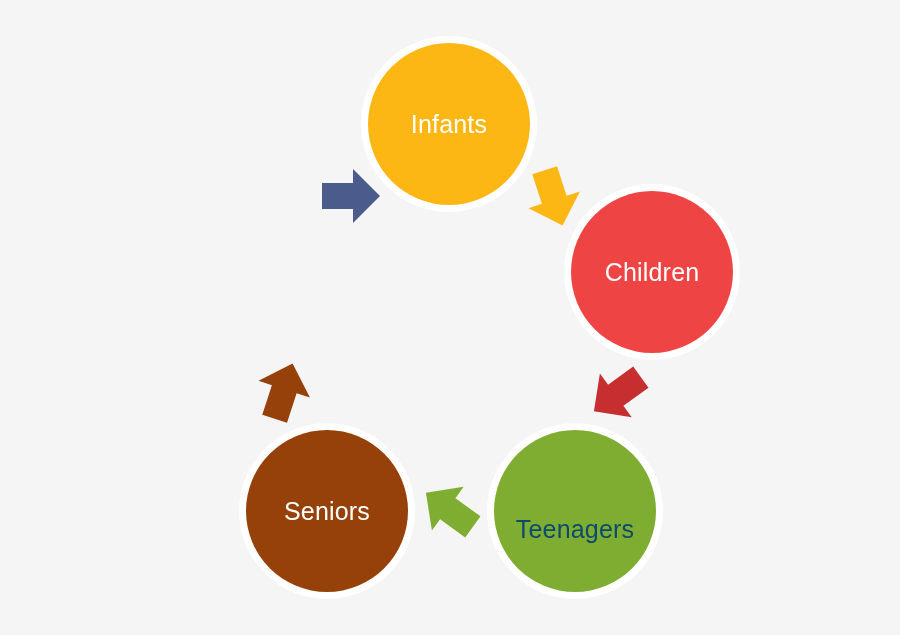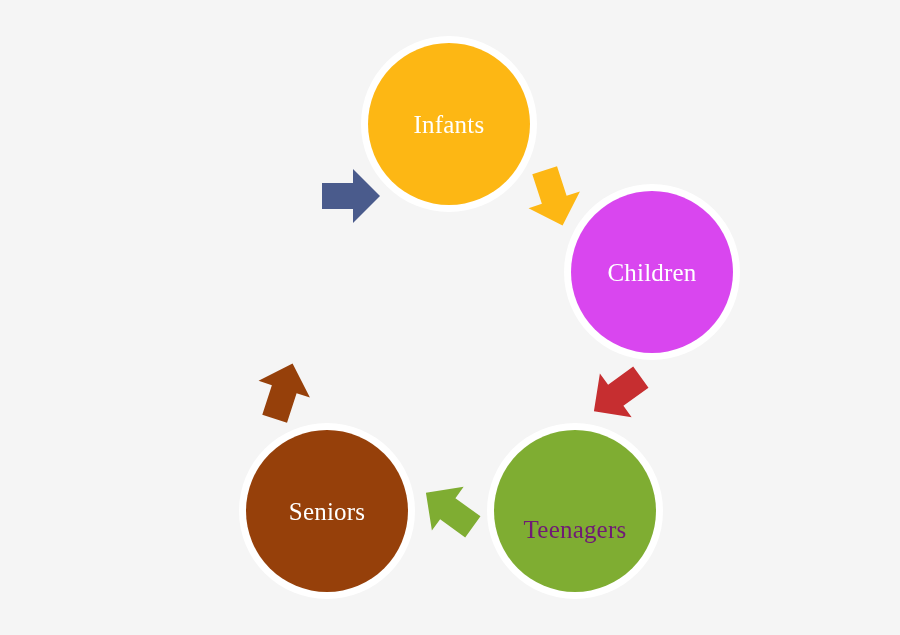--- a/index.html
+++ b/index.html
@@ -21,21 +21,21 @@
   .node {
     position: absolute;
     border-radius: 50%;
     display: flex;
     align-items: center;
     justify-content: center;
     box-shadow: 0 0 0 7px #ffffff;
   }
   .node-label {
     color: #ffffff;
-    font-family: Liberation Serif, serif;
+    font-family: Liberation Sans, sans-serif;
     font-size: 25px;
     font-weight: 400;
     letter-spacing: 0.2px;
     line-height: 1;
     text-align: center;
     white-space: nowrap;
   }
   .arrow {
     position: absolute;
   }
@@ -69,22 +69,22 @@
       </svg>
     </div>
     <div class="arrow" style="left: 309px; top: 156px; width: 80px; height: 80px;">
       <svg width="80" height="80" viewBox="-40 -40 80 80">
         <polygon points="-27,-13 4,-13 4,-27 31,0 4,27 4,13 -27,13" fill="#4a5b8c" transform="rotate(0)"></polygon>
       </svg>
     </div>
     <div class="node" style="left: 368px; top: 43px; width: 162px; height: 162px; background: rgb(253, 183, 20);">
       <span class="node-label" style="color: rgb(255, 255, 255);">Infants</span>
     </div>
-    <div class="node" style="left: 571px; top: 191px; width: 162px; height: 162px; background: #d946ef;">
+    <div class="node" style="left: 571px; top: 191px; width: 162px; height: 162px; background: #ef4444;">
       <span class="node-label" style="color: rgb(255, 255, 255);">Children</span>
     </div>
     <div class="node" style="left: 494px; top: 430px; width: 162px; height: 162px; background: rgb(127, 173, 50);">
-      <span class="node-label" style="color: #701a75; margin-top: 36px;">Teenagers</span>
+      <span class="node-label" style="color: #0c4a6e; margin-top: 36px;">Teenagers</span>
     </div>
     <div class="node" style="left: 246px; top: 430px; width: 162px; height: 162px; background: rgb(150, 64, 10);">
       <span class="node-label" style="color: rgb(255, 255, 255);">Seniors</span>
     </div>
   </div>
 
 </body></html>

